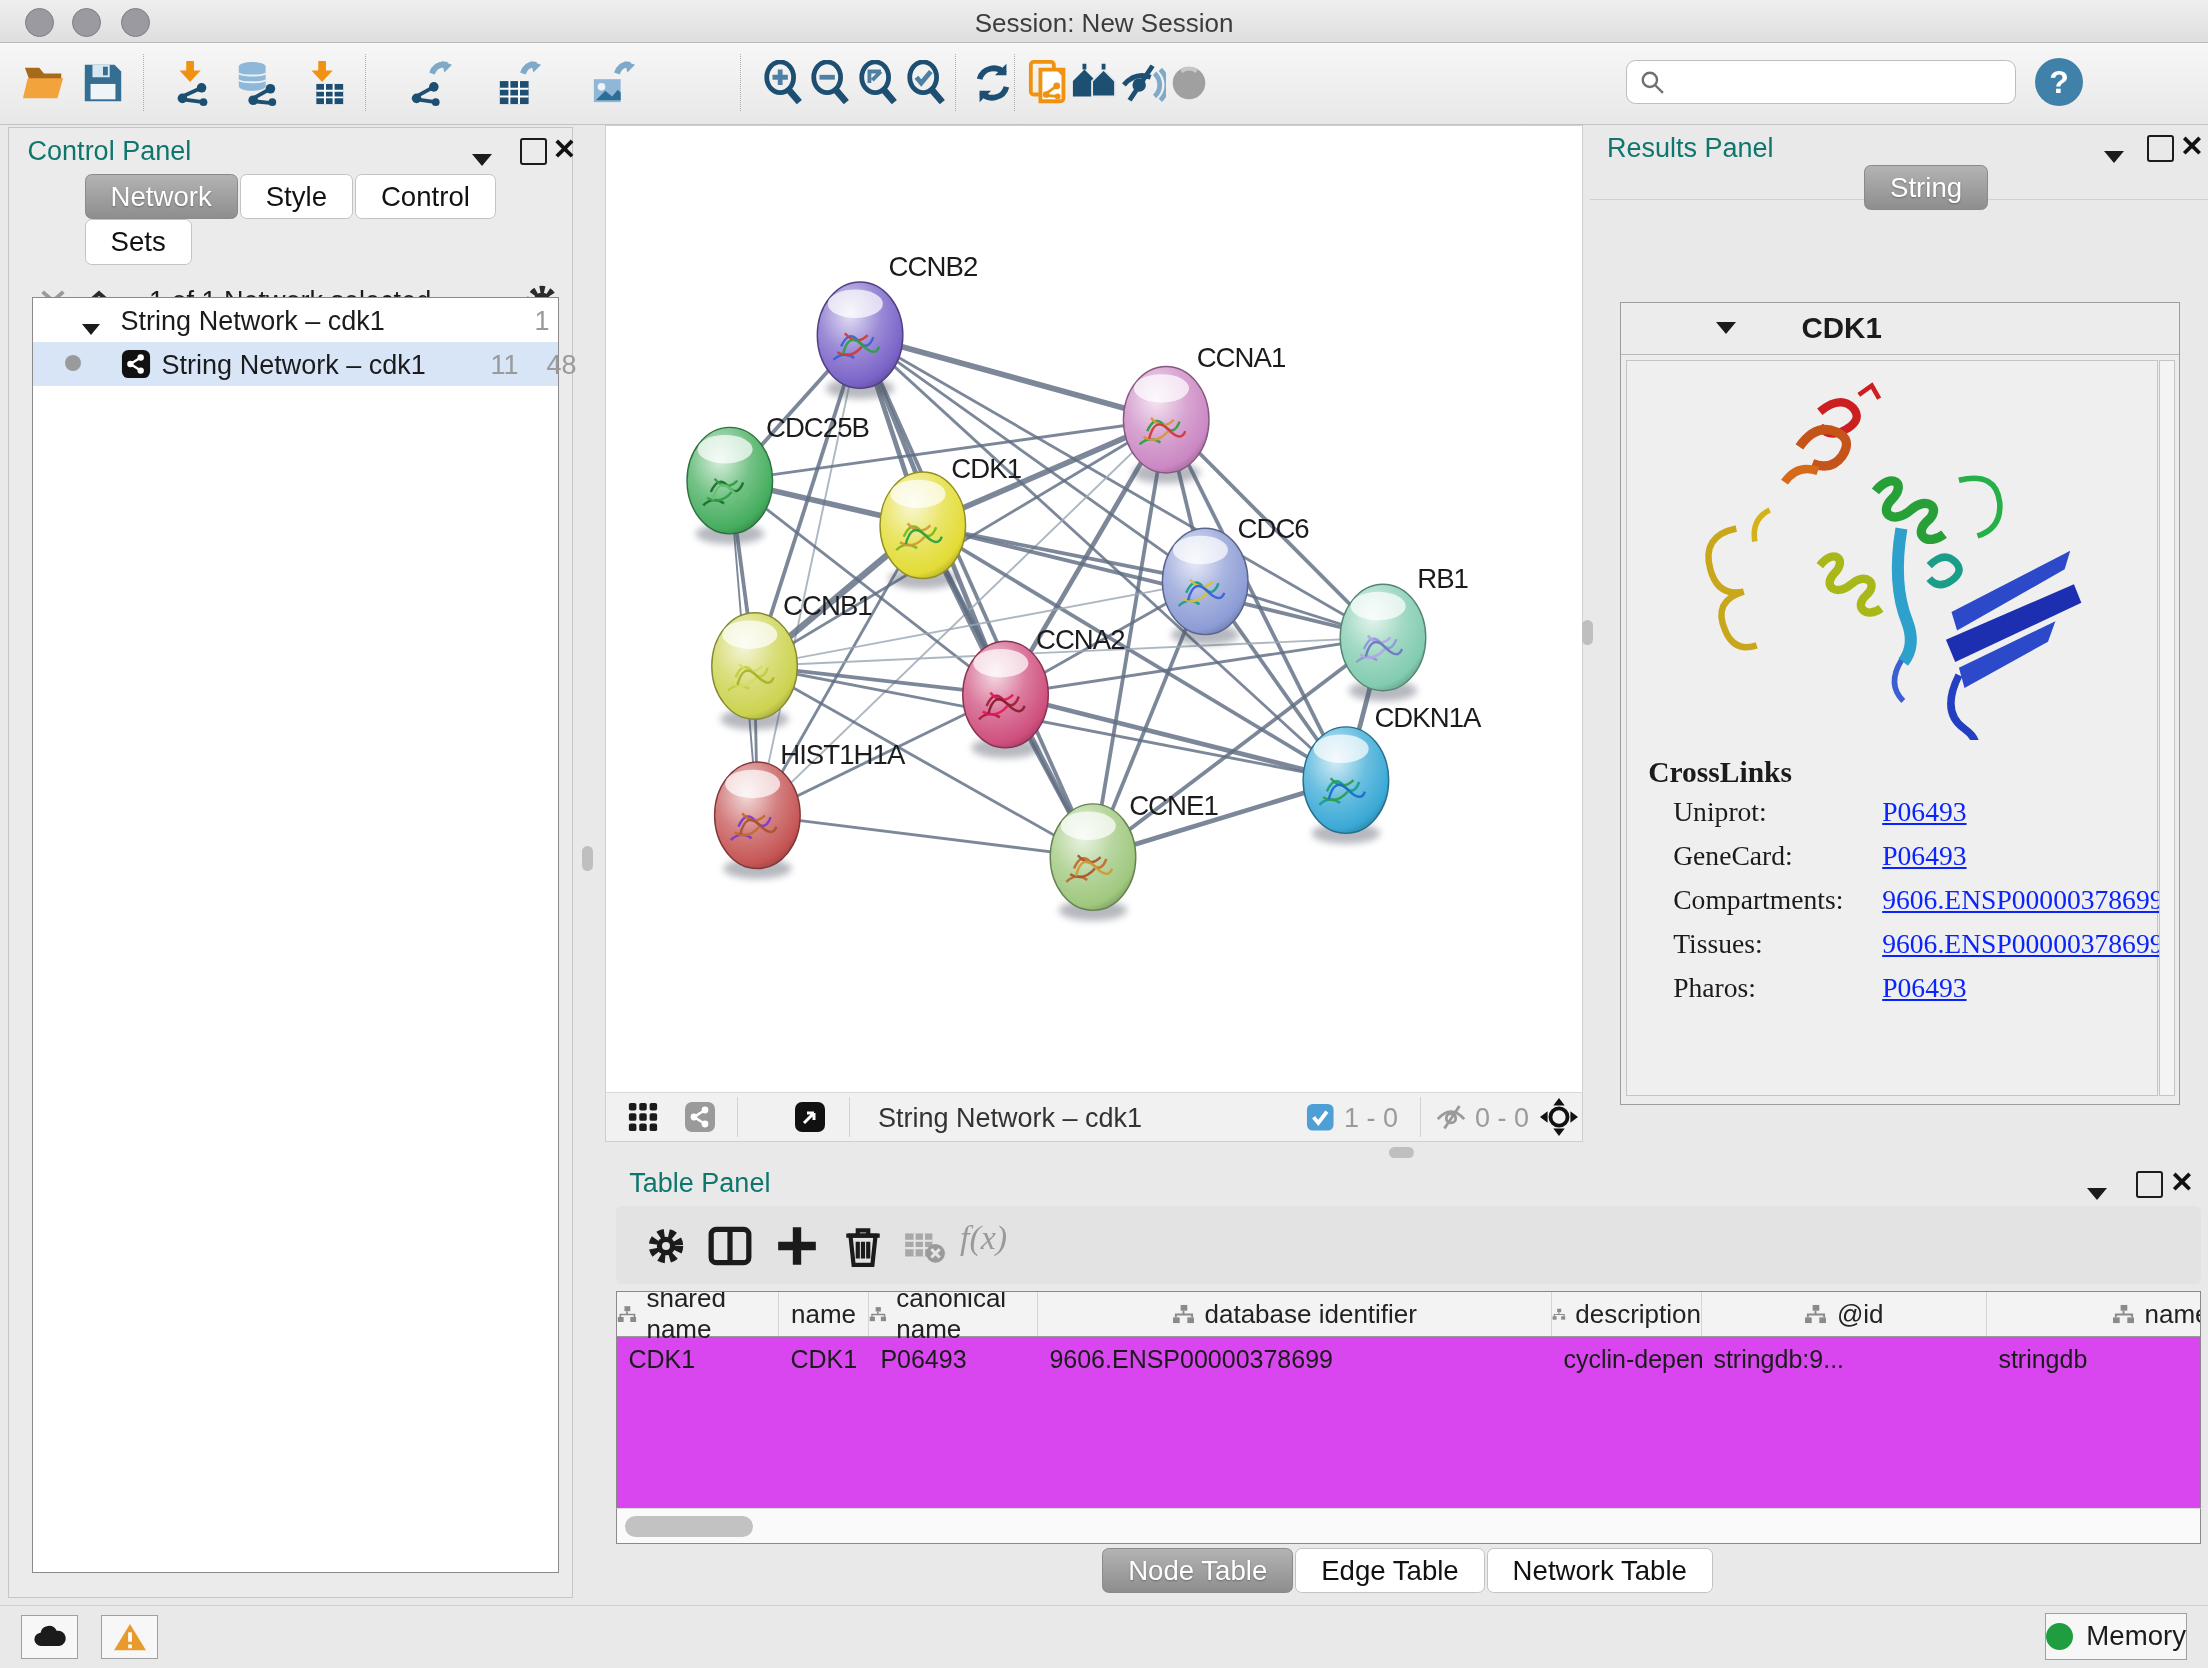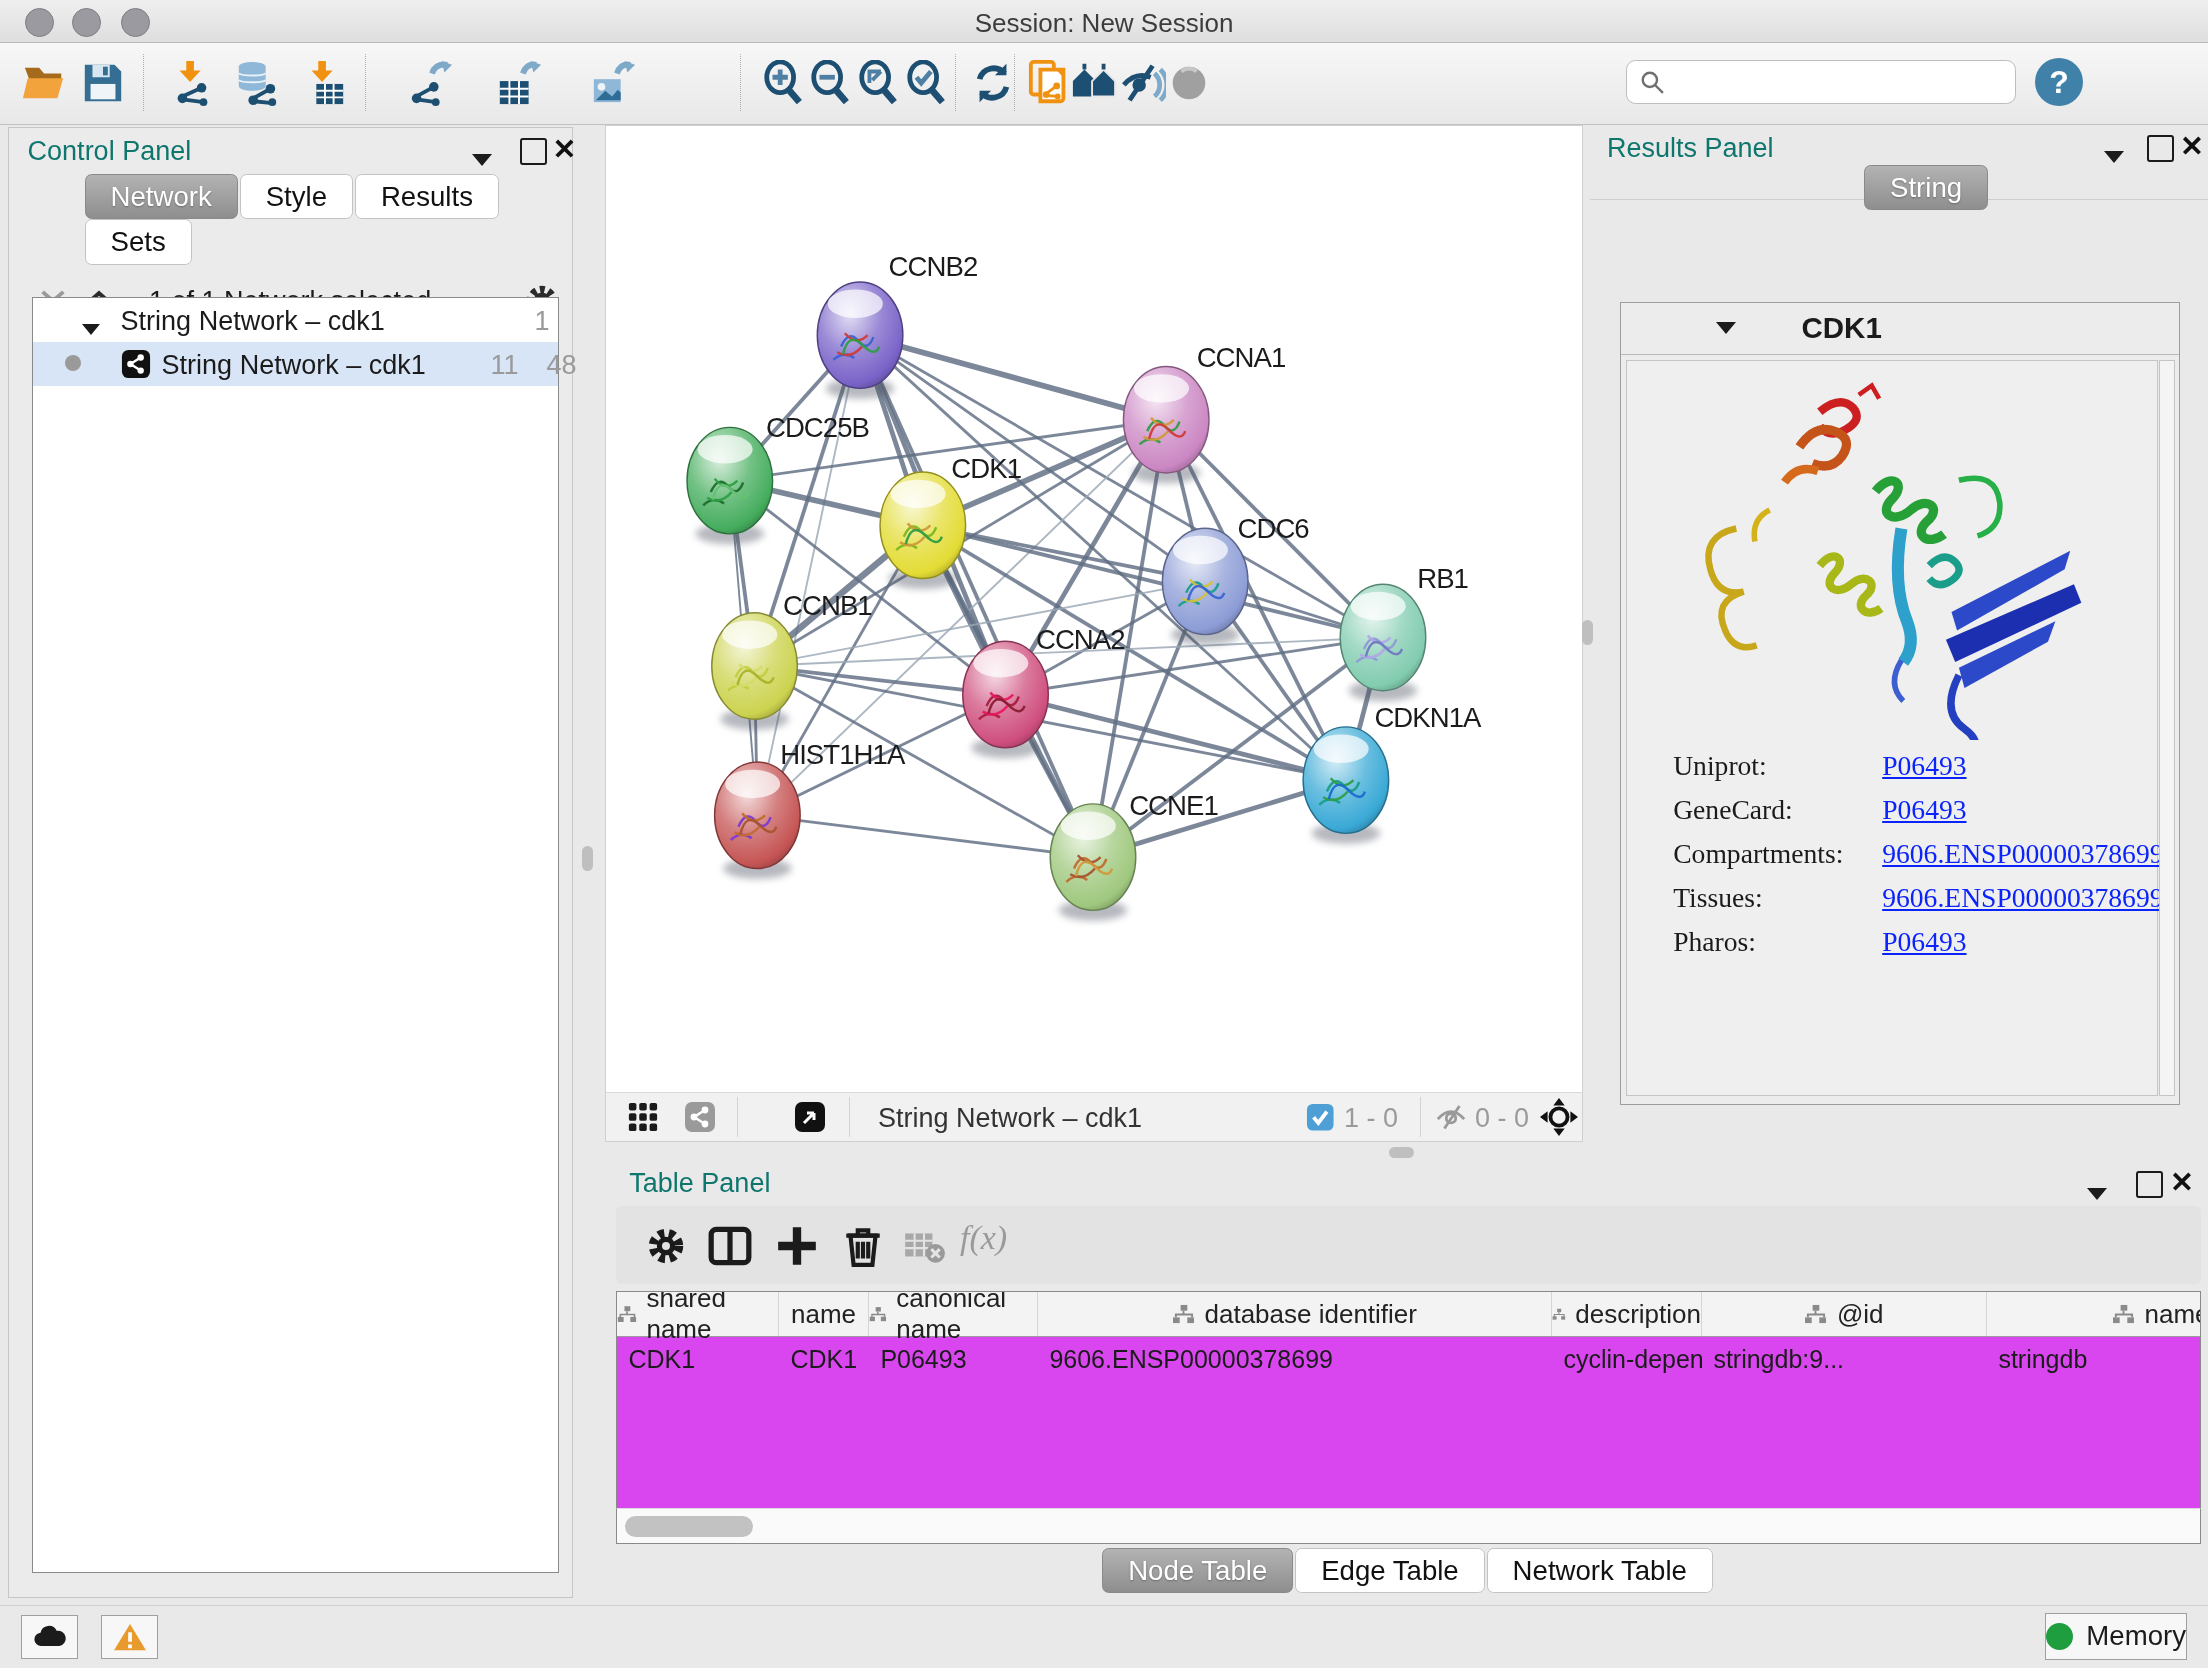--- a/index.html
+++ b/index.html
@@ -233,21 +233,21 @@
   <div class="help-btn">?</div>
 </div>
 
 <div class="control-panel">
   <div class="cp-head">
     <span class="ptitle">Control Panel</span>
     <span class="pctl" style="left:463px;top:15px"><span class="caret"></span></span>
     <span class="pctl" style="left:511px;top:9.5px"><span class="sq"></span></span>
     <span class="pctl xx" style="left:544px;top:9.5px">✕</span>
   </div>
-  <div class="cp-tabs" id="cp-tabs"><span class="tab sel">Network</span><span class="tab">Style</span><span class="tab">Results</span><span class="tab">Sets</span></div>
+  <div class="cp-tabs" id="cp-tabs"><span class="tab sel">Network</span><span class="tab">Style</span><span class="tab">Control</span><span class="tab">Sets</span></div>
   <div class="cp-status">
     <span class="pctl" style="left:28.5px;top:13.3px">
       <svg width="32" height="28.5" viewBox="0 0 24 22">
           <path d="M4 3l8 7 8-7M4 11l8 7 8-7" stroke="#9a9a9a" stroke-width="3" fill="none"></path>
         </svg></span>
     <span class="pctl" style="left:74px;top:13.3px">
       <svg width="32" height="28.5" viewBox="0 0 24 22">
           <path d="M4 19l8-7 8 7M4 11l8-7 8 7" stroke="#2b2b2b" stroke-width="3" fill="none"></path>
         </svg></span>
     <span class="txt">1 of 1 Network selected</span>
@@ -591,20 +591,21 @@
         <path d="M210 132c18-22 34-8 18 8-16 16 2 28 20 12 18-16 34-2 18 12-16 14 0 28 18 14" stroke="#28a038" stroke-width="10" fill="none"></path>
         <path d="M300 120q40-10 44 24 2 28-24 36" stroke="#28b048" stroke-width="6" fill="none"></path>
         <path d="M268 212q16-16 28-4 10 10-4 20-14 10-24-2" stroke="#1a9e8a" stroke-width="8" fill="none"></path>
         <path d="M238 172q-10 60 6 100 10 26-4 44" stroke="#2da0cc" stroke-width="13" fill="none"></path>
         <path d="M292 262L420 196l-6 20-116 66z" fill="#2b49c8"></path>
         <path d="M286 292l138-60 8 20-136 64z" fill="#1b2fb0"></path>
         <path d="M300 322l104-50-8 22-90 50z" fill="#2b49c8"></path>
         <path d="M300 330q-20 40 6 58 20 14 8 34" stroke="#2440c0" stroke-width="8" fill="none"></path>
         <path d="M238 314q-16 26 2 44" stroke="#3b5fd0" stroke-width="6" fill="none"></path>
       </svg>
+      <div class="serif" style="padding:13.3px 0 0 21px;font-size:29.5px;font-weight:bold">CrossLinks</div>
       <div id="xl-rows" style="padding:7.6px 0 0 46px">
           <div class="xl-row serif">
             <span style="position: absolute; left: 0px; top: 0px;">Uniprot:</span>
             <span class="xl-link" style="position: absolute; left: 209px; top: 0px;">P06493</span>
           </div>
           <div class="xl-row serif">
             <span style="position: absolute; left: 0px; top: 0px;">GeneCard:</span>
             <span class="xl-link" style="position: absolute; left: 209px; top: 0px;">P06493</span>
           </div>
           <div class="xl-row serif">

